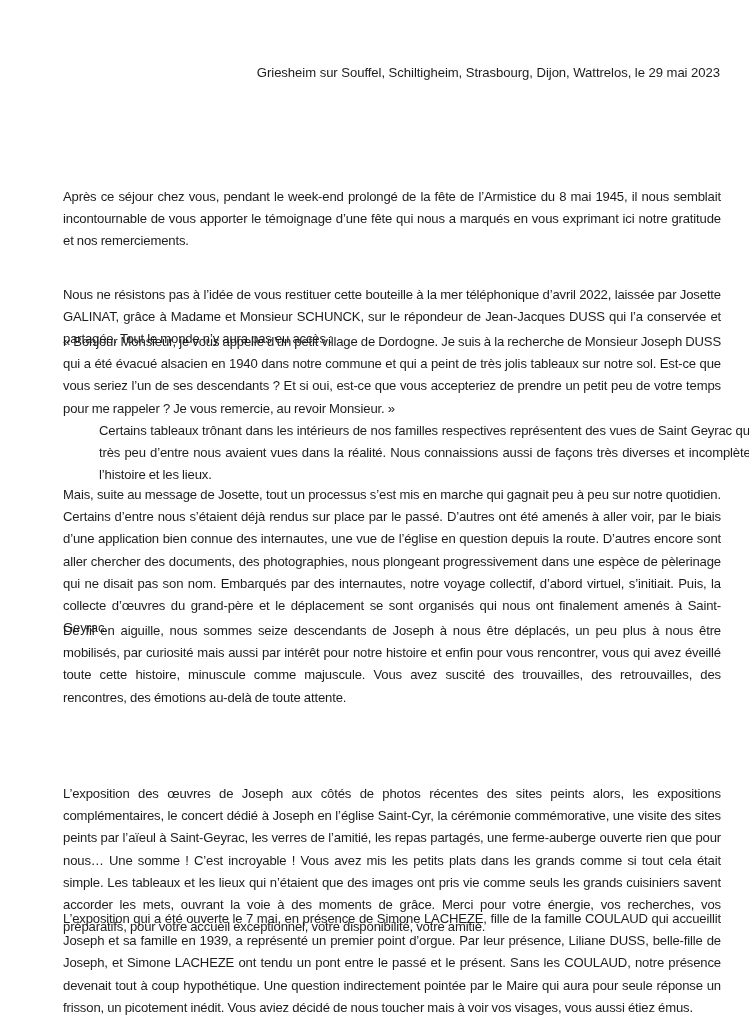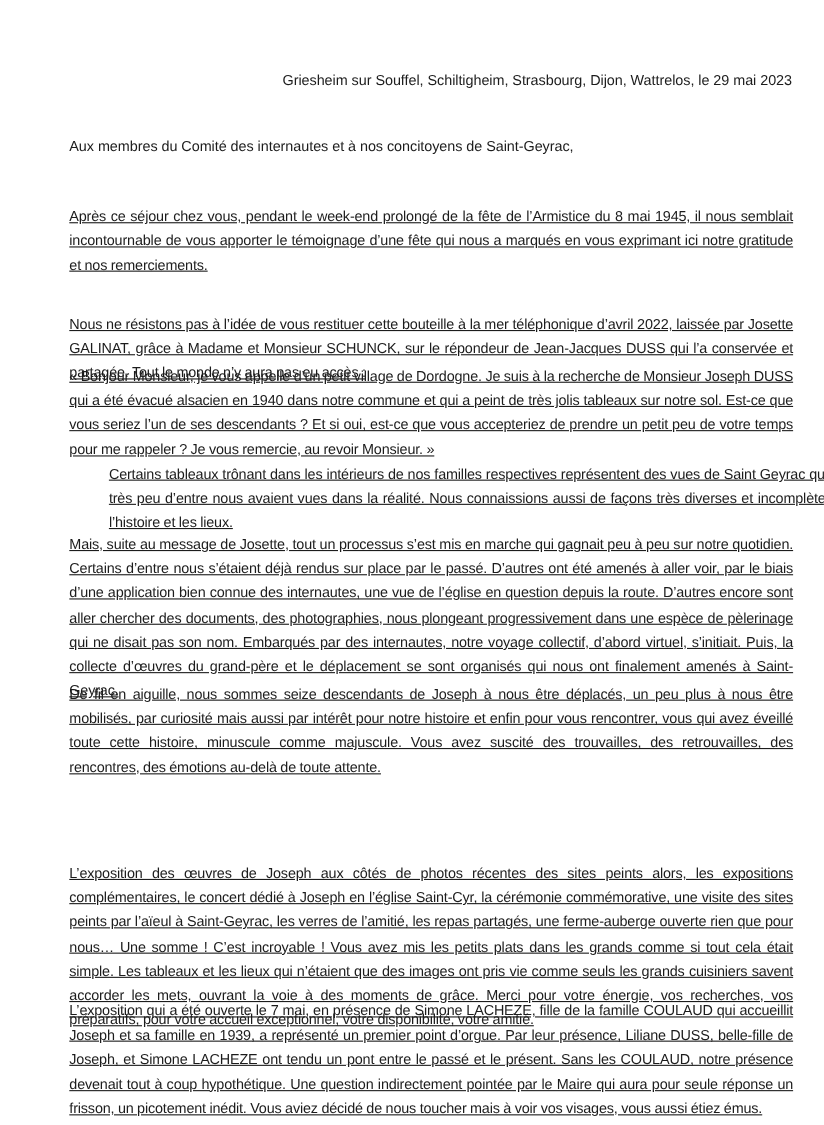--- a/index.html
+++ b/index.html
@@ -45,37 +45,35 @@
       left: 63px;
       width: 658px;
       font-size: 13.1px;
       line-height: 22.2px;
       text-align: justify;
       letter-spacing: -0.15px;
       word-spacing: -0.3px;
     }
     .para {
       margin: 0;
-      text-decoration: underline;
     }
     #p1 { top: 186px; }
     #p2 { top: 264px; margin-top: 20px; }
     #p3 { top: 331px; }
     #p4 { top: 420px; margin-left: 36px; }
     #p5 { top: 484px; }
     #p6 { top: 620px; }
     #p7 { top: 783px; }
     #p8 { top: 908px; }
   </style>
 </head>
 <body>
 
 <div class="page">
   <div class="dateline">Griesheim sur Souffel, Schiltigheim, Strasbourg, Dijon, Wattrelos, le 29 mai 2023</div>
-  <div class="salutation">Aux membres du Comité des internautes et à nos concitoyens de Saint-Geyrac,</div>
 
   <div class="body-text" id="p1">
     <p class="para">Après ce séjour chez vous, pendant le week-end prolongé de la fête de l’Armistice du 8 mai 1945, il nous semblait incontournable de vous apporter le témoignage d’une fête qui nous a marqués en vous exprimant ici notre gratitude et nos remerciements.</p>
   </div>
   <div class="body-text" id="p2">
     <p class="para">Nous ne résistons pas à l’idée de vous restituer cette bouteille à la mer téléphonique d’avril 2022, laissée par Josette GALINAT, grâce à Madame et Monsieur SCHUNCK, sur le répondeur de Jean-Jacques DUSS qui l’a conservée et partagée. Tout le monde n’y aura pas eu accès :</p>
   </div>
   <div class="body-text" id="p3">
     <p class="para">« Bonjour Monsieur, je vous appelle d’un petit village de Dordogne. Je suis à la recherche de Monsieur Joseph DUSS qui a été évacué alsacien en 1940 dans notre commune et qui a peint de très jolis tableaux sur notre sol. Est-ce que vous seriez l’un de ses descendants ? Et si oui, est-ce que vous accepteriez de prendre un petit peu de votre temps pour me rappeler ? Je vous remercie, au revoir Monsieur. »</p>
   </div>

